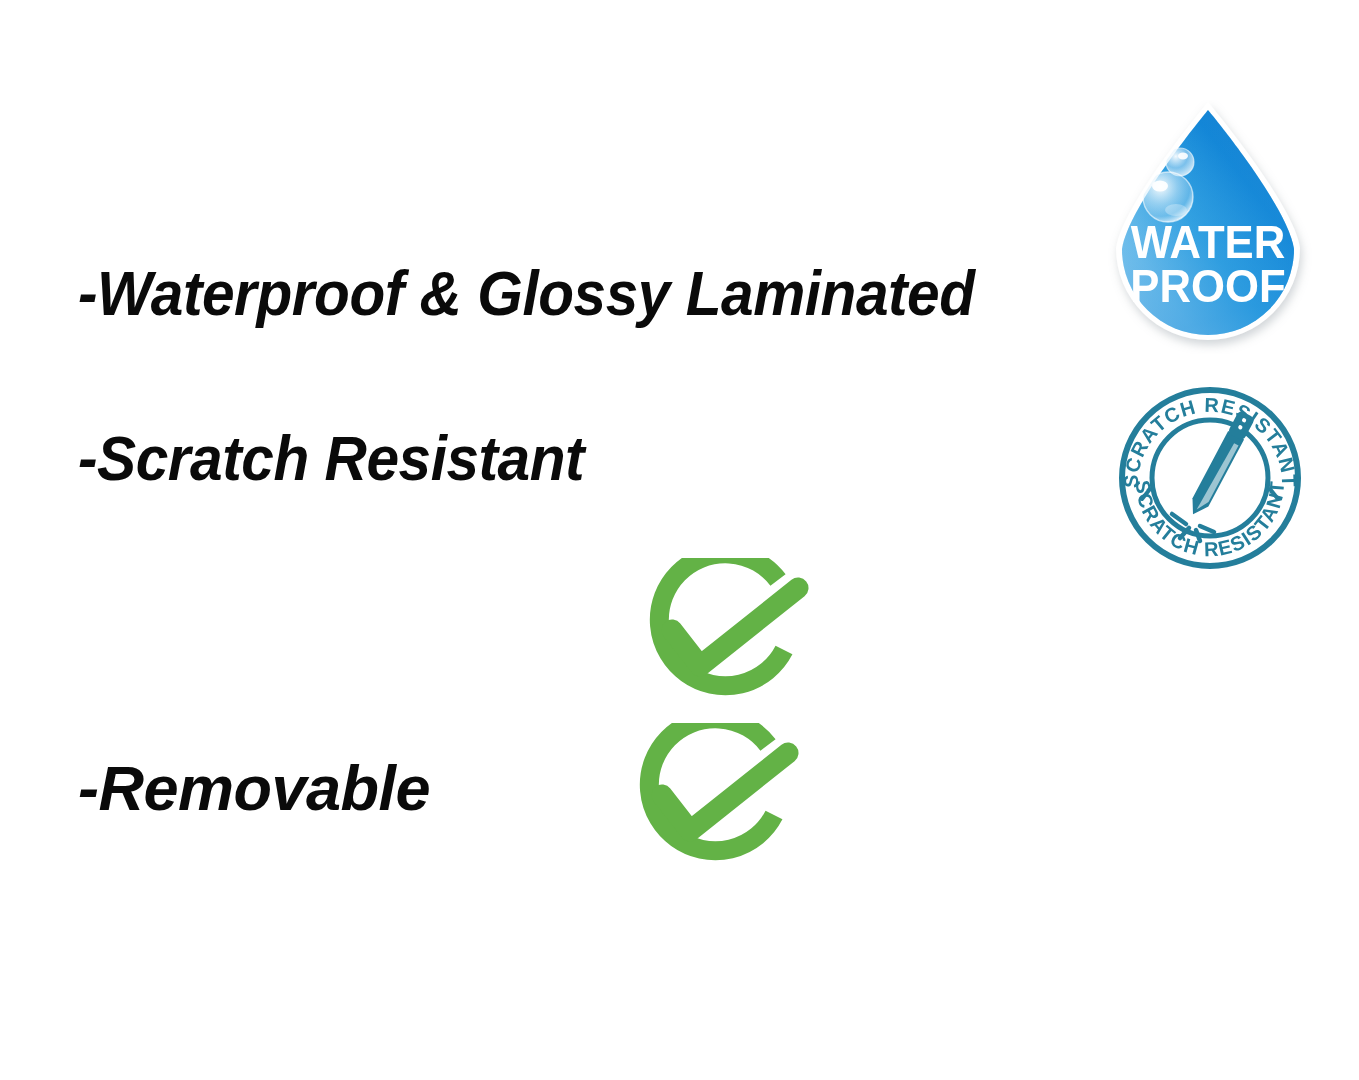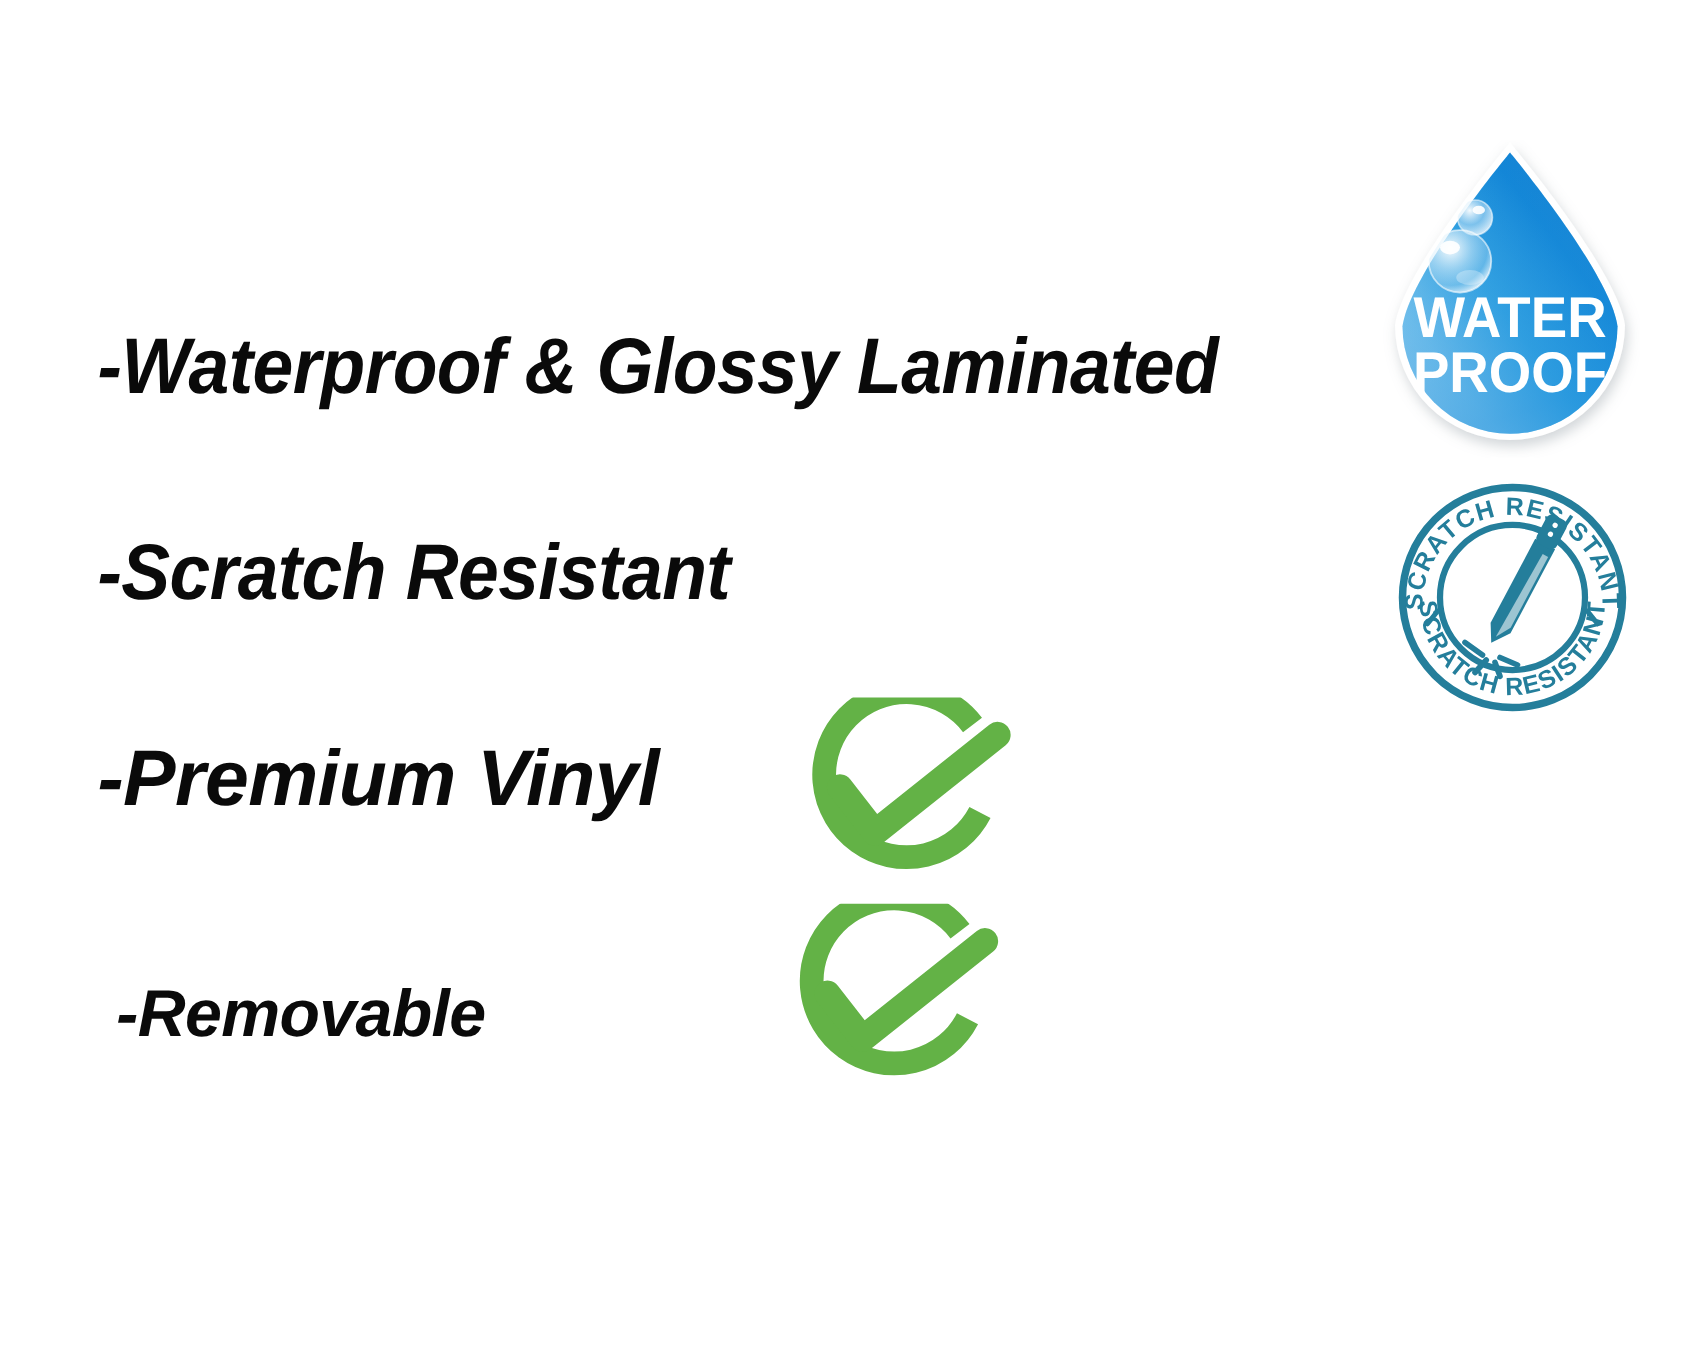--- a/index.html
+++ b/index.html
@@ -58,33 +58,32 @@
   }
   
   .fl-2 {
     top: 592px;
     font-size: 63px;
     letter-spacing: -0.5px;
     transform: scaleX(1.0);
     transform-origin: left top;
   }
   .fl-3 {
-    top: 785px;
-    font-size: 53px;
+    top: 757px;
+    font-size: 63px;
     letter-spacing: -0.5px;
     transform: scaleX(1.0);
     transform-origin: left top;
-    margin-left: 15px;
   }
 
   
   .badge-waterproof {
     position: absolute;
     left: 1104px;
-    top: 112px;
+    top: 100px;
     width: 208px;
     height: 254px;
   }
   .badge-waterproof svg { display: block; }
 
   
   .badge-scratch {
     position: absolute;
     left: 1112px;
     top: 386px;
@@ -109,23 +108,20 @@
   <div class="feature-list">
 
     <div class="feature-line fl-0">
       <span class="txt">-Waterproof &amp; Glossy Laminated</span>
     </div>
 
     <div class="feature-line fl-1">
       <span class="txt">-Scratch Resistant</span>
     </div>
 
-    <div class="feature-line fl-2">
-      <span class="txt">-Premium Vinyl</span>
-    </div>
 
     <div class="feature-line fl-3">
       <span class="txt">-Removable</span>
     </div>
 
   </div>
 
   <div class="badge-waterproof">
     <svg viewBox="0 0 208 254" width="208" height="254" xmlns="http://www.w3.org/2000/svg">
       <defs>

